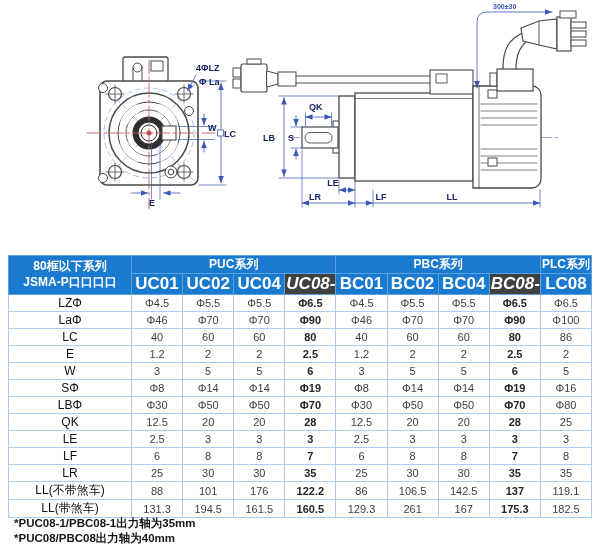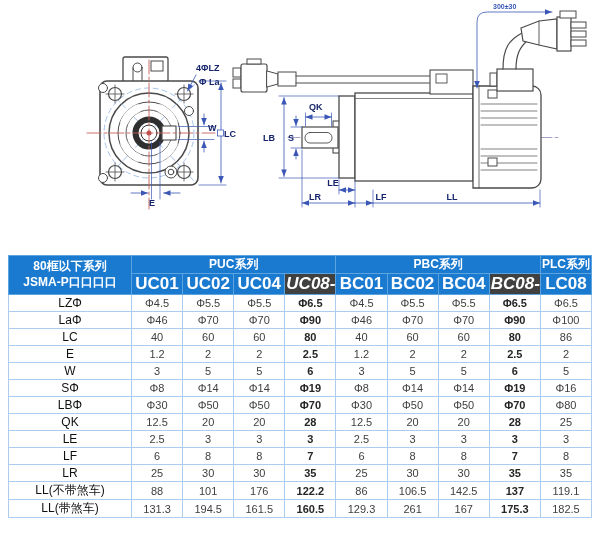--- a/index.html
+++ b/index.html
@@ -381,14 +381,16 @@
           <td data-name="spec-cell">129.3</td>
           <td data-name="spec-cell">261</td>
           <td data-name="spec-cell">167</td>
           <td class="dkc" data-name="spec-cell">175.3</td>
           <td data-name="spec-cell">182.5</td>
         </tr>
       </tbody>
     </table>
 
   <div class="footnotes" data-name="footnotes">
+    <div data-name="footnote-1">*PUC08-1/PBC08-1出力轴为35mm</div>
+    <div data-name="footnote-2">*PUC08/PBC08出力轴为40mm</div>
   </div>
 </div>
 
 </body></html>

